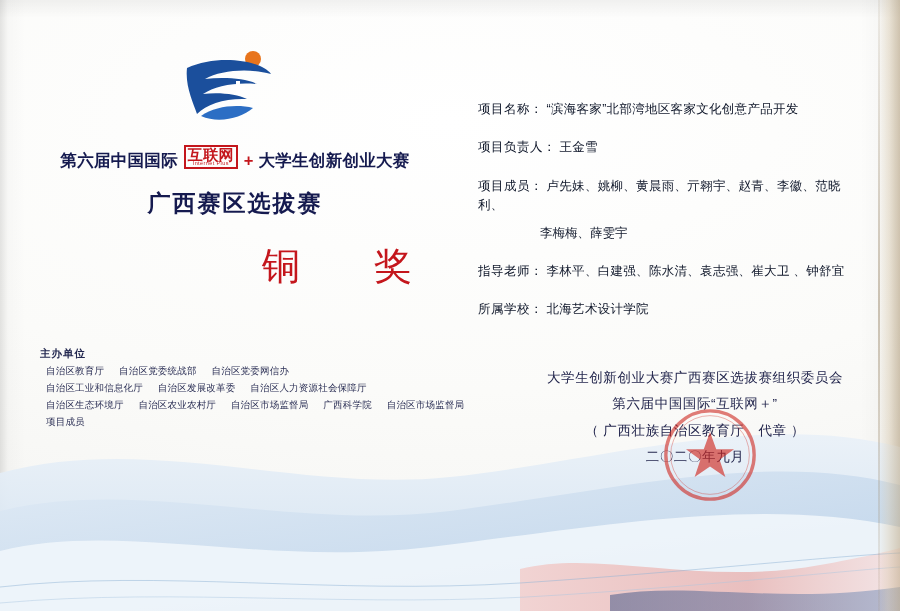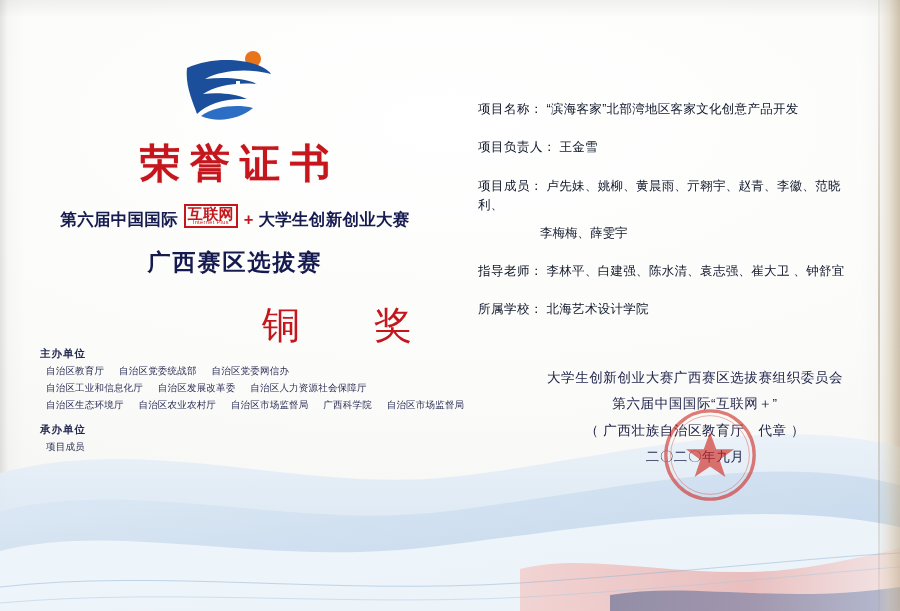--- a/index.html
+++ b/index.html
@@ -239,21 +239,20 @@
 
     <div id="logo-wrap">
       <svg viewBox="0 0 120 86" width="120" height="86">
         <circle cx="78" cy="13" r="8" fill="#e8741c"></circle>
         <path d="M12,22 C42,8 86,14 96,28 C74,22 46,24 30,33 C48,31 70,32 82,38 C60,36 40,40 28,48 C44,46 62,48 72,53 C50,52 32,58 22,68 C18,56 10,40 12,22 Z" fill="#1b4f9c"></path>
         <path d="M26,70 C40,60 62,58 78,62 C66,72 44,78 26,70 Z" fill="#2c6ec4"></path>
         <path d="M56,40 l5,0 l0,-5 l4,0 l0,5 l5,0 l0,4 l-5,0 l0,5 l-4,0 l0,-5 l-5,0 Z" fill="#ffffff"></path>
       </svg>
     </div>
 
-    <div id="cert-title">荣誉证书</div>
 
     <div id="contest-line">
       <span>第六届中国国际</span>
       <span class="net-box">
         <span>互联网</span>
         <span class="sub-en">Internet Plus</span>
       </span>
       <span class="plus">+</span>
       <span>大学生创新创业大赛</span>
     </div>
@@ -277,21 +276,20 @@
       <span>自治区人力资源社会保障厅</span>
     </div>
     <div class="row">
       <span>自治区生态环境厅</span>
       <span>自治区农业农村厅</span>
       <span>自治区市场监督局</span>
       <span>广西科学院</span>
       <span>自治区市场监督局</span>
     </div>
 
-    <div class="head2">承办单位</div>
     <div class="row">
       <span>项目成员</span>
     </div>
   </div>
 
   <div id="right-col">
 
     <div class="field">
       <span class="lbl">项目名称：</span>
       <span class="val">“滨海客家”北部湾地区客家文化创意产品开发</span>

